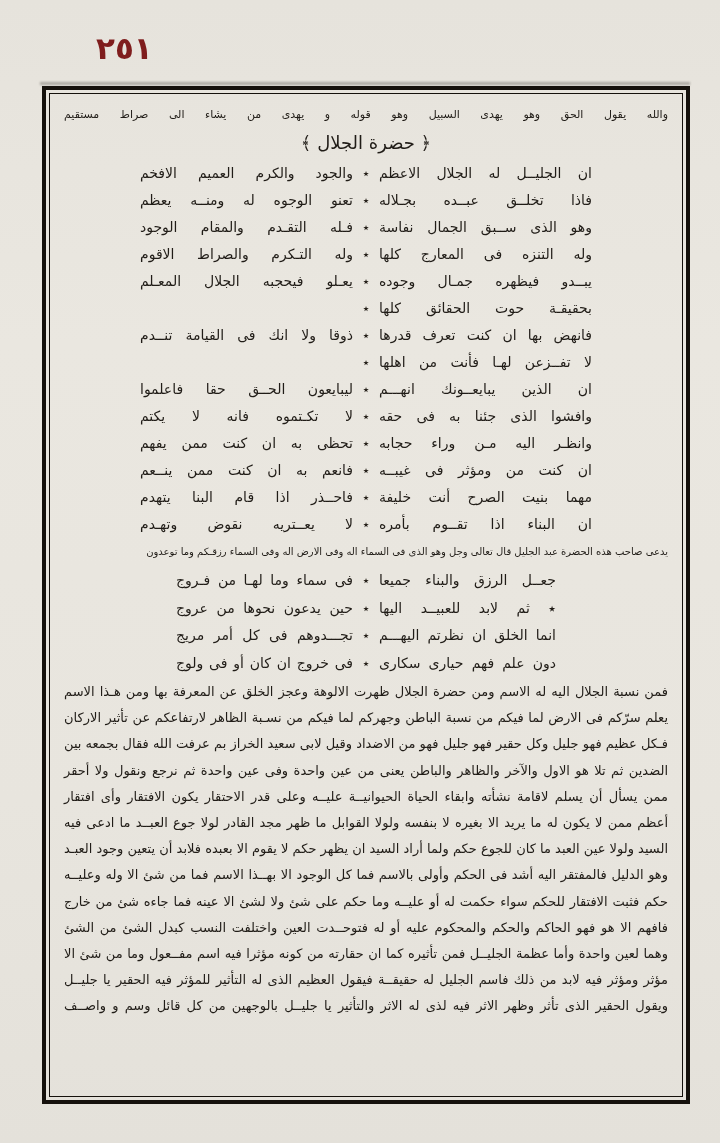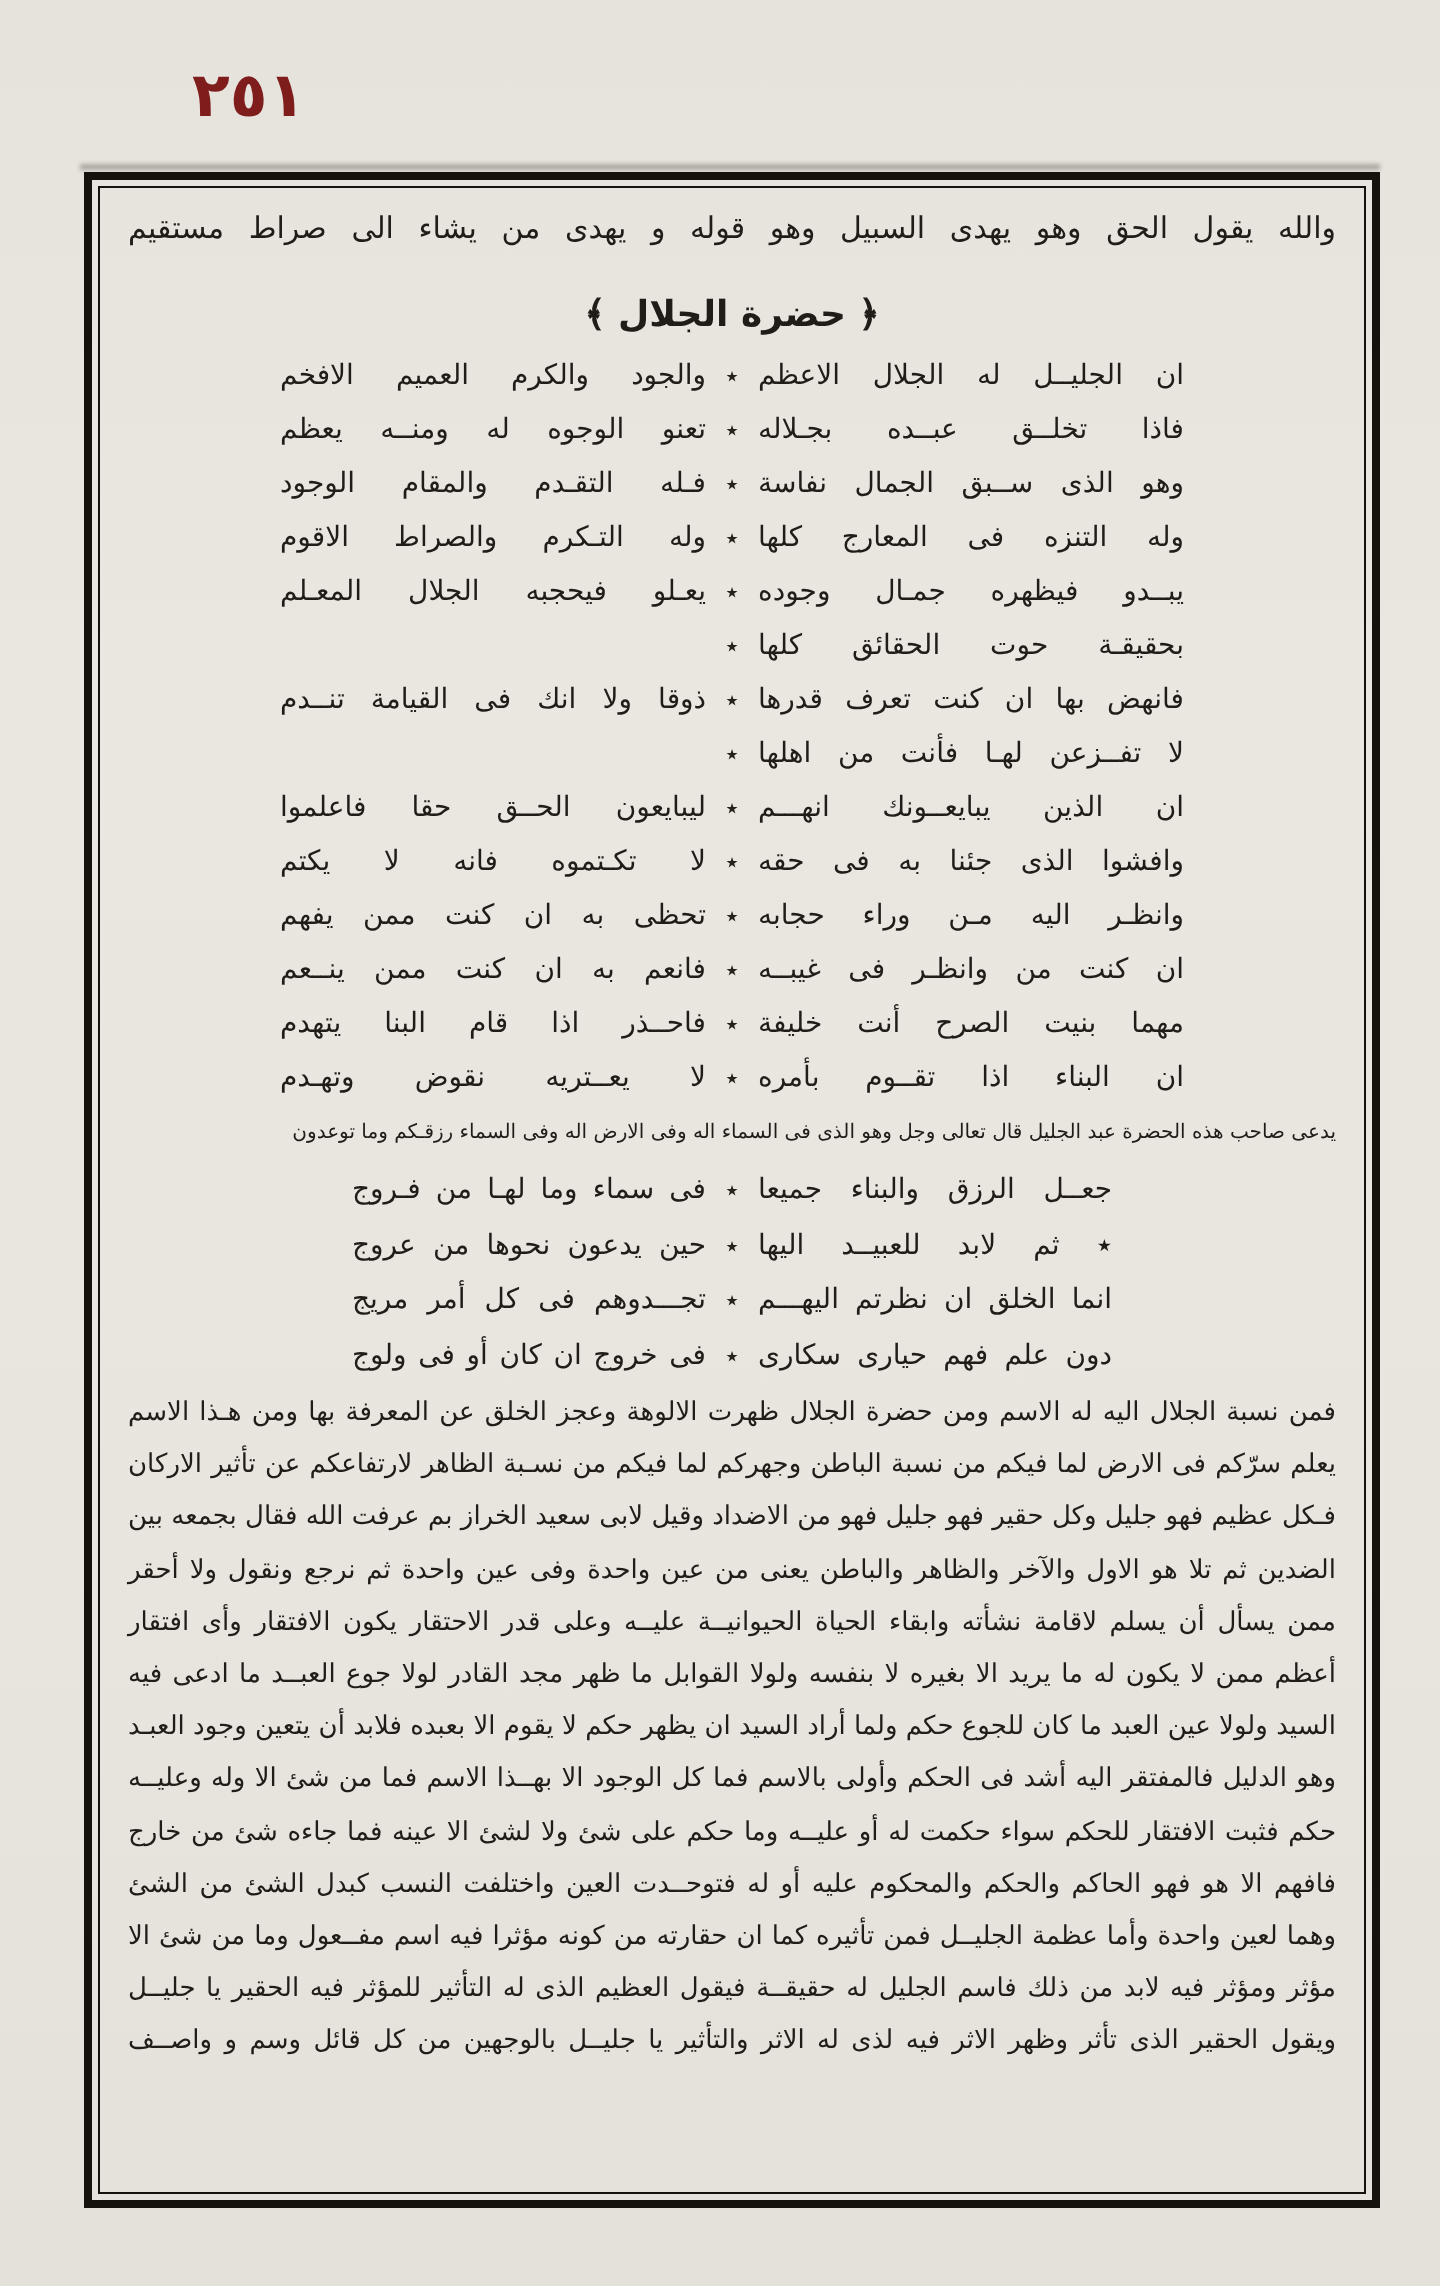--- a/index.html
+++ b/index.html
@@ -23,26 +23,26 @@
   .frame-outer{
     position:absolute;left:42px;top:86px;width:648px;height:1018px;
     border:4px solid #15110c;box-sizing:border-box;
   }
   .frame-inner{
     position:absolute;inset:3px;border:1.5px solid #15110c;
     box-sizing:border-box;padding:8px 14px 6px 14px;
     direction:rtl;
   }
   .header-line{
-    font-size:15px;line-height:25px;
+    font-size:11px;line-height:25px;
     text-align:justify;text-align-last:justify;
-    margin-bottom:16px;
+    margin-bottom:1px;
   }
   .section-title{
-    text-align:center;font-size:18px;font-weight:bold;
+    text-align:center;font-size:18px;font-weight:normal;
     line-height:30px;margin-bottom:2px;
   }
   .poem{margin:0 auto;}
   .poem-1{width:452px;}
   .poem-2{width:380px;margin-top:2px;margin-bottom:2px;}
   .verse{
     display:grid;grid-template-columns:1fr 26px 1fr;
     direction:rtl;line-height:27px;font-size:14px;
   }
   .poem-2 .verse{line-height:27.5px;}
@@ -126,21 +126,21 @@
           <div class="hemistich">وافشوا الذى جئنا به فى حقه</div>
           <div class="sep">٭</div>
           <div class="hemistich">لا تكـتموه فانه لا يكتم</div>
         </div>
         <div class="verse">
           <div class="hemistich">وانظـر اليه مـن وراء حجابه</div>
           <div class="sep">٭</div>
           <div class="hemistich">تحظى به ان كنت ممن يفهم</div>
         </div>
         <div class="verse">
-          <div class="hemistich">ان كنت من وانظـر فى غيبــه</div>
+          <div class="hemistich">ان كنت من ومؤثر فى غيبــه</div>
           <div class="sep">٭</div>
           <div class="hemistich">فانعم به ان كنت ممن ينــعم</div>
         </div>
         <div class="verse">
           <div class="hemistich">مهما بنيت الصرح أنت خليفة</div>
           <div class="sep">٭</div>
           <div class="hemistich">فاحــذر اذا قام البنا يتهدم</div>
         </div>
         <div class="verse">
           <div class="hemistich">ان البناء اذا تقــوم بأمره</div>

